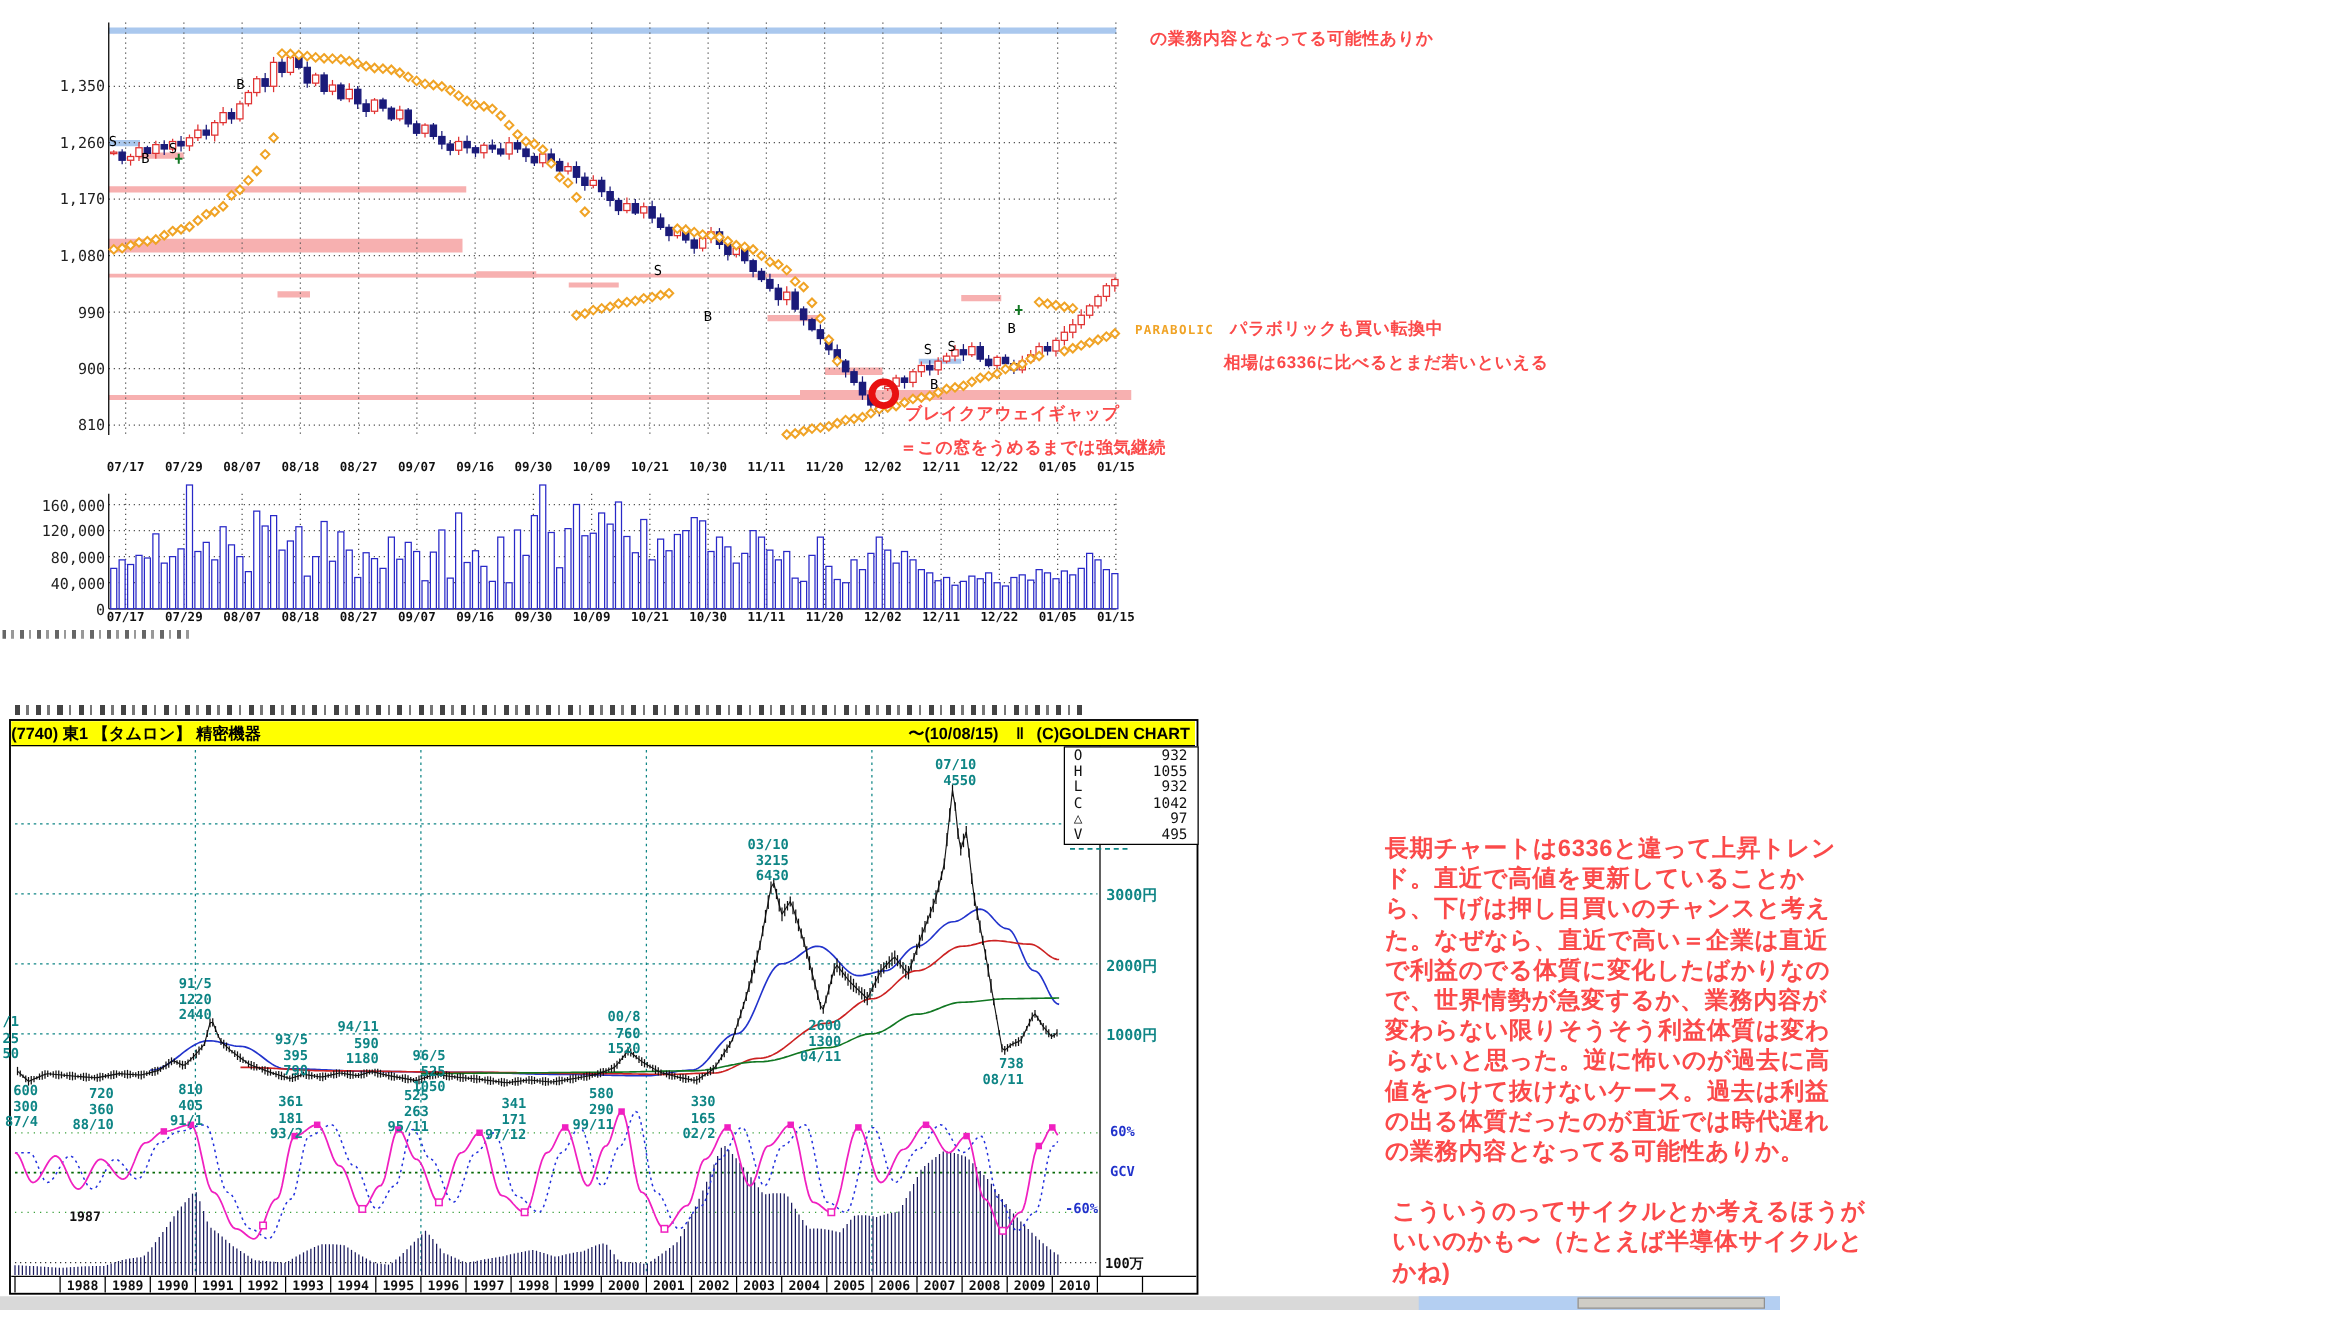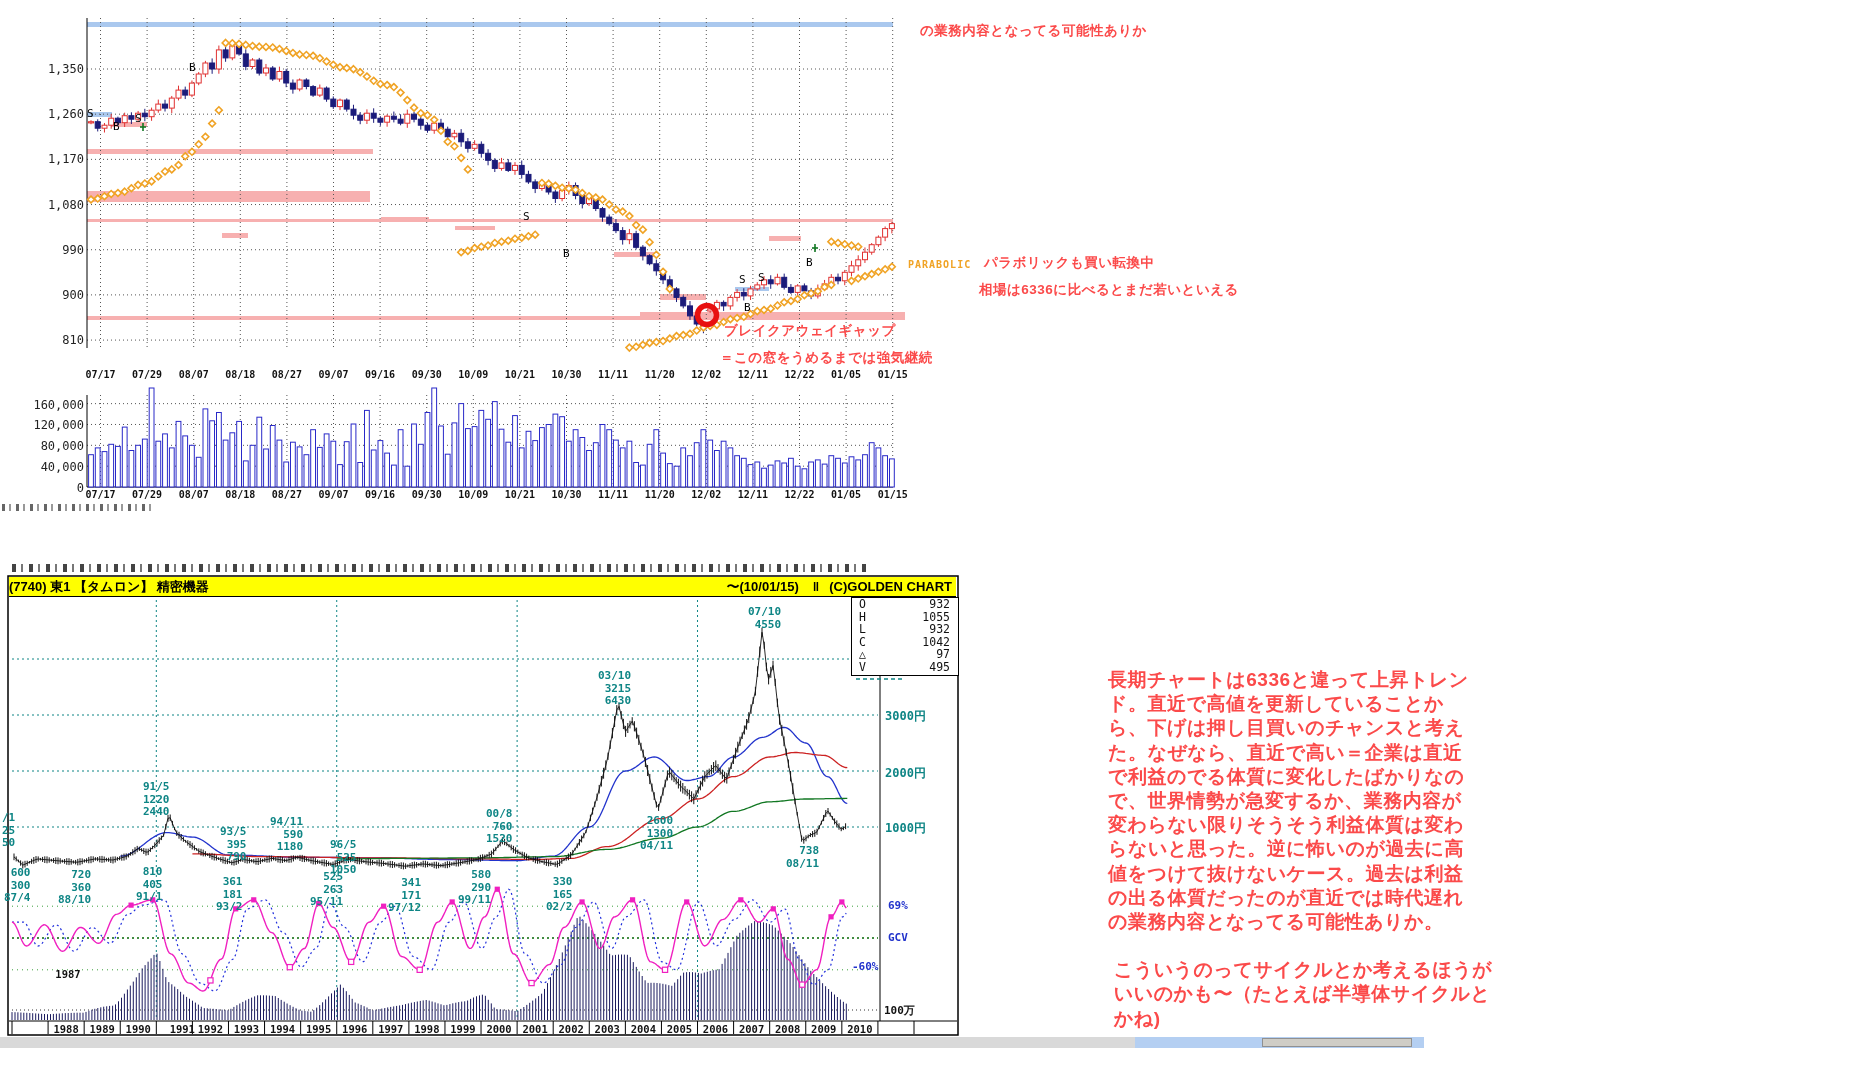--- a/index.html
+++ b/index.html
@@ -1777,21 +1777,21 @@
       <div class="lbl dlab" style="left: 777.5px; top: 489px;">12/22</div>
       <div class="lbl dlab" style="left: 824.1px; top: 489px;">01/05</div>
       <div class="lbl dlab" style="left: 870.7px; top: 489px;">01/15</div>
     </div>
   <div class="partial" style="left:2px;top:504px;width:150px;height:7px;background:repeating-linear-gradient(90deg,#666 0 3px,transparent 3px 7px,#999 7px 9px,transparent 9px 14px);"></div>
 
   <div class="partial" style="left:12px;top:564px;width:855px;height:8px;background:repeating-linear-gradient(90deg,#444 0 4px,transparent 4px 9px,#777 9px 11px,transparent 11px 17px);"></div>
   <div id="bheader">
     <span>(7740)  東1 【タムロン】  精密機器</span>
     <span class="sp"></span>
-    <span style="margin-right:14px;">〜(10/01/15)</span>
+    <span style="margin-right:14px;">〜(10/08/15)</span>
     <span style="margin-right:10px;">‖</span>
     <span style="margin-right:4px;">(C)GOLDEN CHART</span>
   </div>
   <div id="ohlcbox">
       <div class="row">
         <span>O</span>
         <span>932</span>
       </div>
       <div class="row">
         <span>H</span>
@@ -1810,21 +1810,21 @@
         <span>97</span>
       </div>
       <div class="row">
         <span>V</span>
         <span>495</span>
       </div>
     </div>
   <div class="lbl yenlab" style="left:885px;top:708px;">3000円</div>
   <div class="lbl yenlab" style="left:885px;top:765px;">2000円</div>
   <div class="lbl yenlab" style="left:885px;top:820px;">1000円</div>
-  <div class="lbl pctlab" style="left:888px;top:899px;">69%</div>
+  <div class="lbl pctlab" style="left:888px;top:899px;">60%</div>
   <div class="lbl pctlab" style="left:888px;top:931px;">GCV</div>
   <div class="lbl pctlab" style="left:852px;top:960px;">-60%</div>
   <div class="lbl manlab" style="left:884px;top:1003px;">100万</div>
   <div id="tealNotes">
       <div class="lbl teal" style="left: 2px; top: 812px;">/1
 25
 50</div>
       <div class="lbl teal" style="left: 143px; top: 781px;">91/5
 1220
 2440</div>
@@ -1873,21 +1873,21 @@
 1300
 04/11</div>
       <div class="lbl teal" style="left: 786px; top: 845px;">738
 08/11</div>
     </div>
   <div id="yearRow">
       <div class="lbl yrlab" style="left: 12px; top: 968px; width: 32px; padding-left: 40px;">1987</div>
       <div class="lbl yrlab" style="left: 48.08px; top: 1023px; width: 36px;">1988</div>
       <div class="lbl yrlab" style="left: 84.16px; top: 1023px; width: 36px;">1989</div>
       <div class="lbl yrlab" style="left: 120.24px; top: 1023px; width: 36px;">1990</div>
-      <div class="lbl yrlab" style="left: 156.32px; top: 1023px; width: 52px;">1991</div>
+      <div class="lbl yrlab" style="left: 156.32px; top: 1023px; width: 36px;">1991</div>
       <div class="lbl yrlab" style="left: 192.4px; top: 1023px; width: 36px;">1992</div>
       <div class="lbl yrlab" style="left: 228.48px; top: 1023px; width: 36px;">1993</div>
       <div class="lbl yrlab" style="left: 264.56px; top: 1023px; width: 36px;">1994</div>
       <div class="lbl yrlab" style="left: 300.64px; top: 1023px; width: 36px;">1995</div>
       <div class="lbl yrlab" style="left: 336.72px; top: 1023px; width: 36px;">1996</div>
       <div class="lbl yrlab" style="left: 372.8px; top: 1023px; width: 36px;">1997</div>
       <div class="lbl yrlab" style="left: 408.88px; top: 1023px; width: 36px;">1998</div>
       <div class="lbl yrlab" style="left: 444.96px; top: 1023px; width: 36px;">1999</div>
       <div class="lbl yrlab" style="left: 481.04px; top: 1023px; width: 36px;">2000</div>
       <div class="lbl yrlab" style="left: 517.12px; top: 1023px; width: 36px;">2001</div>

